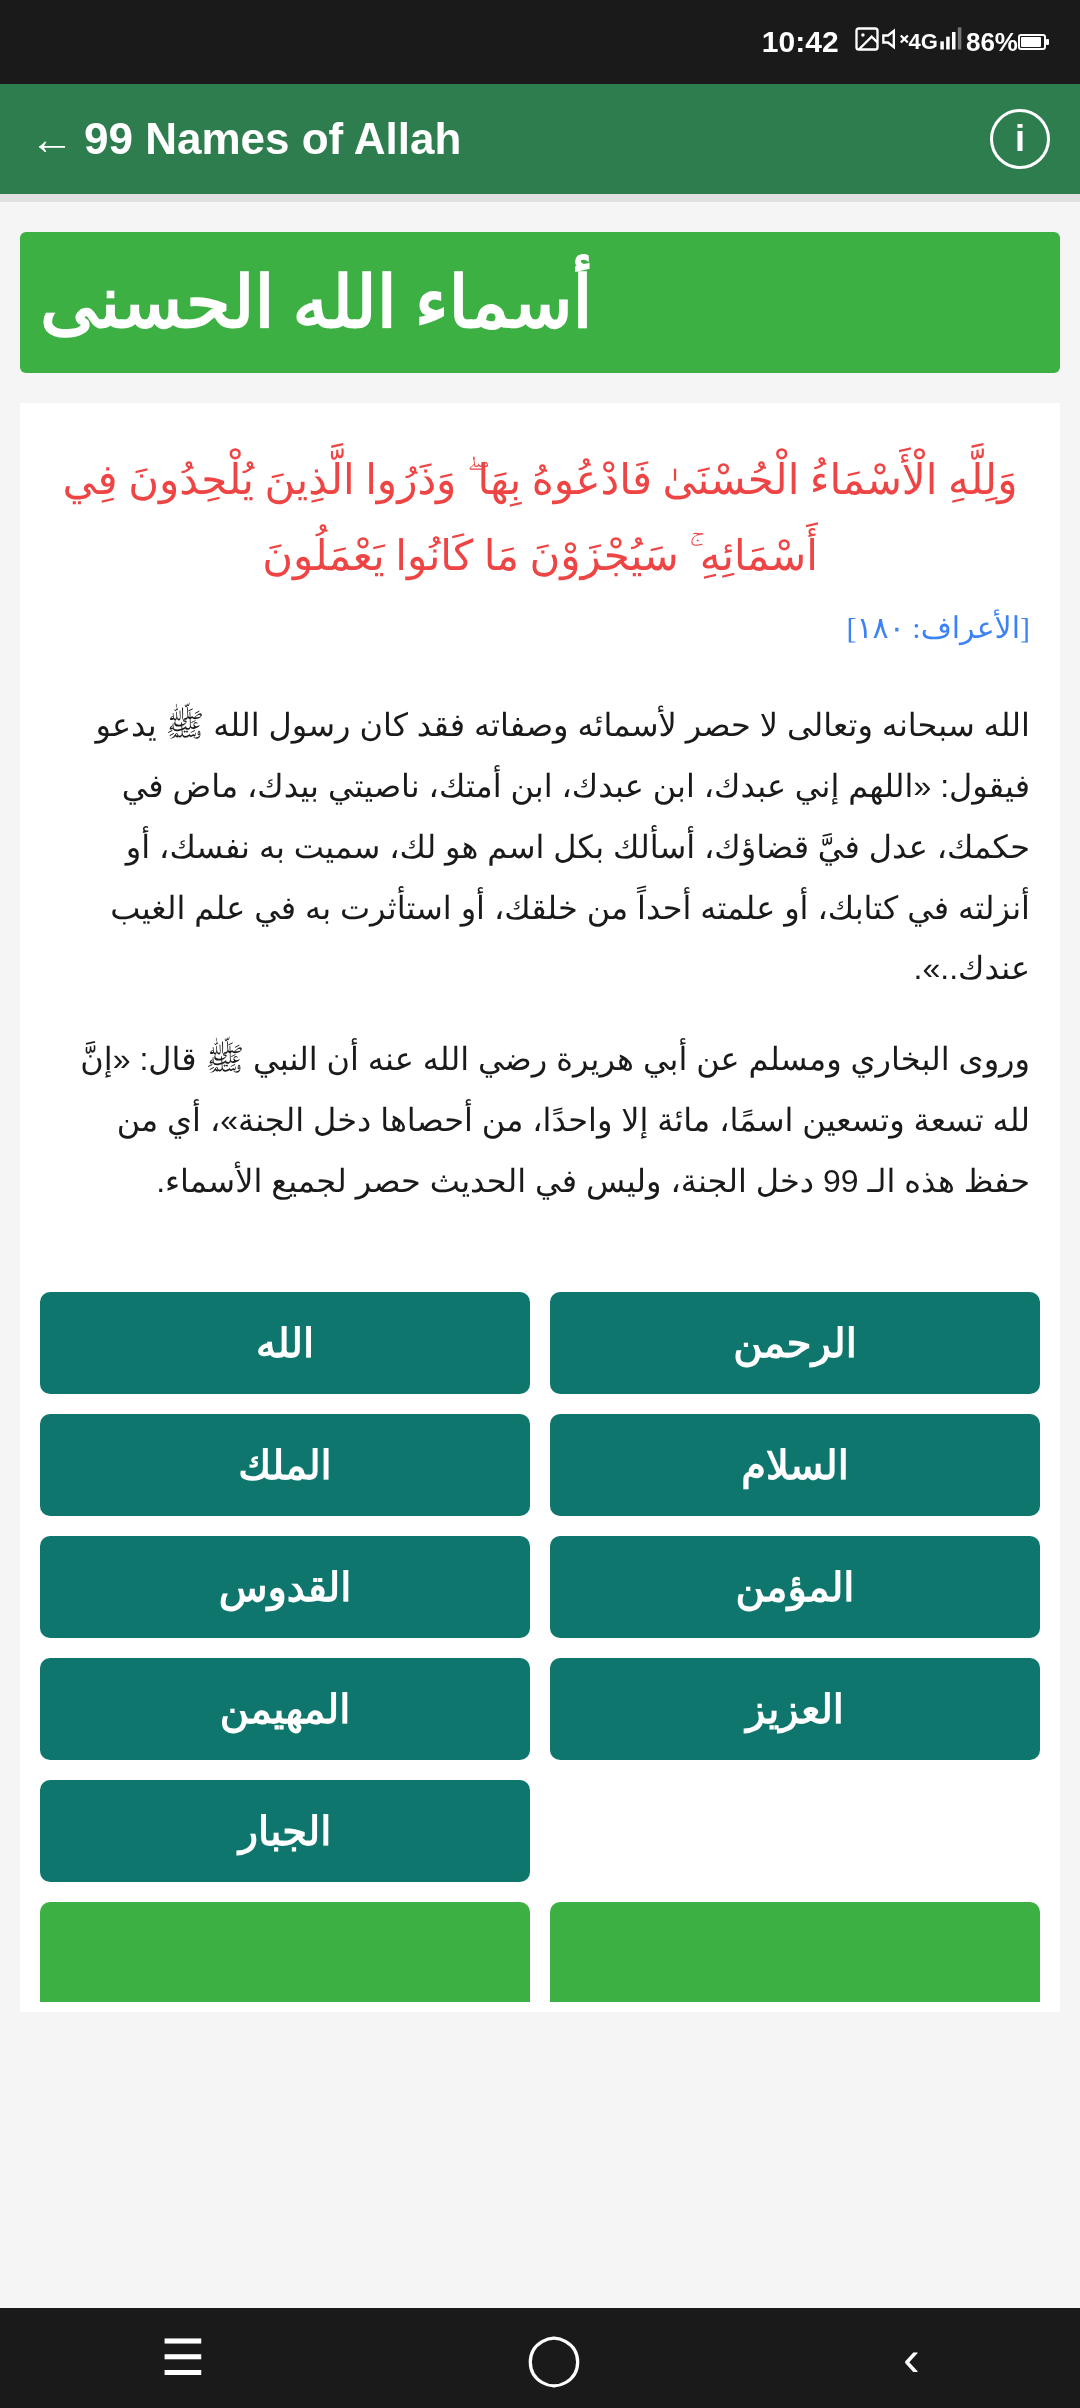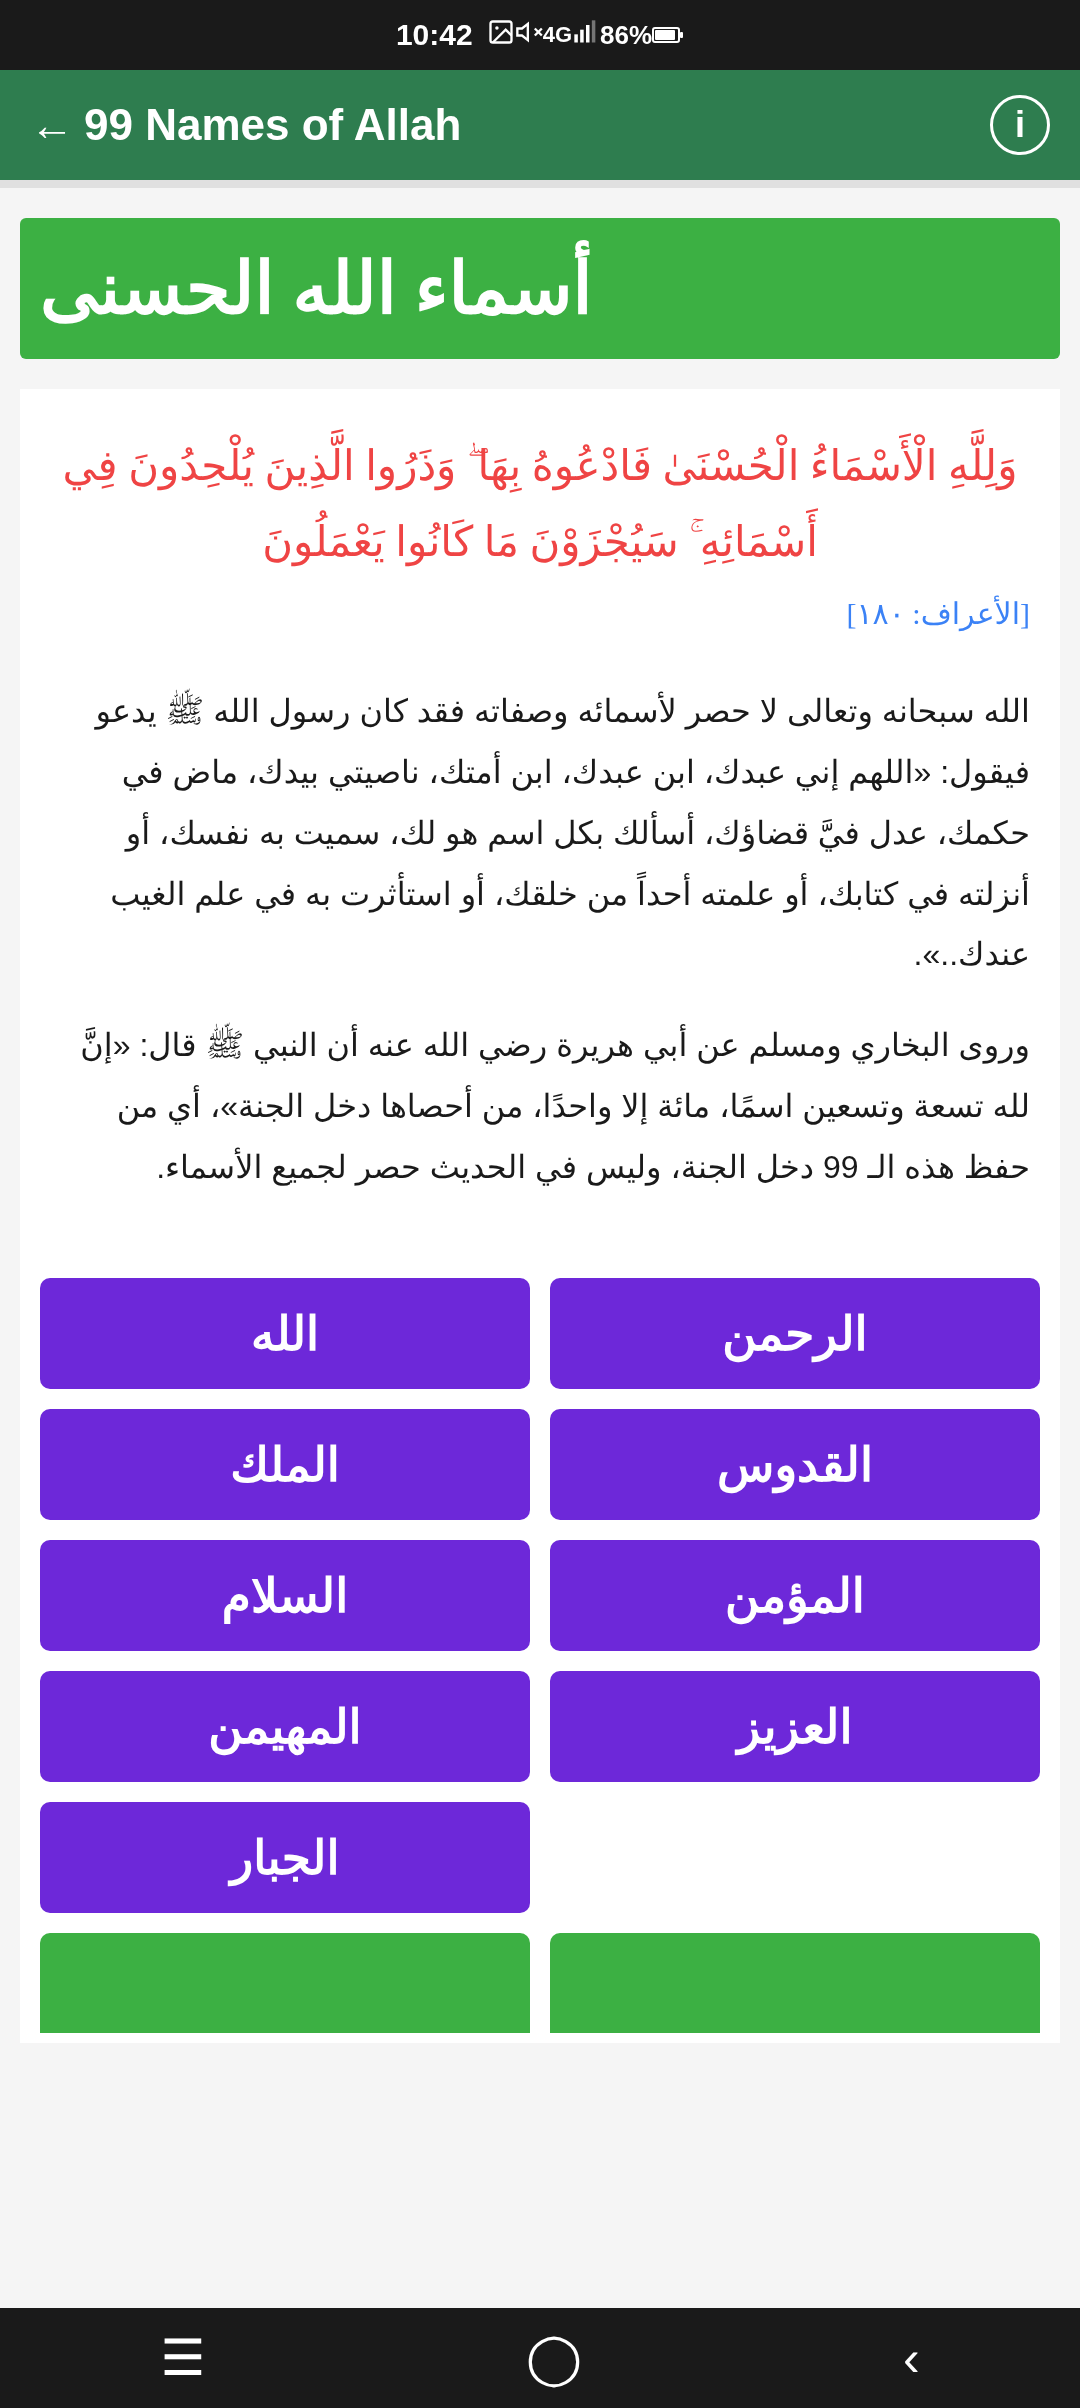--- a/index.html
+++ b/index.html
@@ -10,24 +10,24 @@
       width: 1080px;
       min-height: 2408px;
       overflow-x: hidden;
     }
 
     
     .status-bar {
       background: #1a1a1a;
       color: white;
       display: flex;
-      justify-content: center;
+      justify-content: flex-end;
       align-items: center;
       padding: 0 30px;
-      height: 70px;
+      height: 84px;
       font-size: 28px;
       font-weight: 600;
     }
     .status-left { display: flex; align-items: center; gap: 14px; }
     .status-right { display: flex; align-items: center; }
     .status-time { font-size: 30px; font-weight: bold; }
 
     
     .app-header {
       background: #2e7d4f;
@@ -135,26 +135,26 @@
     .names-grid {
       display: grid;
       grid-template-columns: 1fr 1fr;
       gap: 20px;
       padding: 20px;
       background: white;
       margin: 0 20px;
     }
 
     .name-button {
-      background: #6d28d9;
+      background: #0f766e;
       color: white;
       border: none;
       border-radius: 10px;
       padding: 28px 20px;
-      font-size: 47px;
+      font-size: 40px;
       font-weight: bold;
       text-align: center;
       cursor: pointer;
       direction: rtl;
       font-family: 'Traditional Arabic', 'Arabic Typesetting', Arial, serif;
       min-height: 100px;
       display: flex;
       align-items: center;
       justify-content: center;
     }
@@ -277,24 +277,24 @@
   </button>
   <button class="name-button">
     <span>الرحمن</span>
   </button>
 
   <button class="name-button">
     <span>الملك</span>
   </button>
 
   <button class="name-button">
+    <span>السلام</span>
+  </button>
+  <button class="name-button">
     <span>القدوس</span>
-  </button>
-  <button class="name-button">
-    <span>السلام</span>
   </button>
 
   <button class="name-button">
     <span>المؤمن</span>
   </button>
   <button class="name-button">
     <span>المهيمن</span>
   </button>
 
   <button class="name-button">

